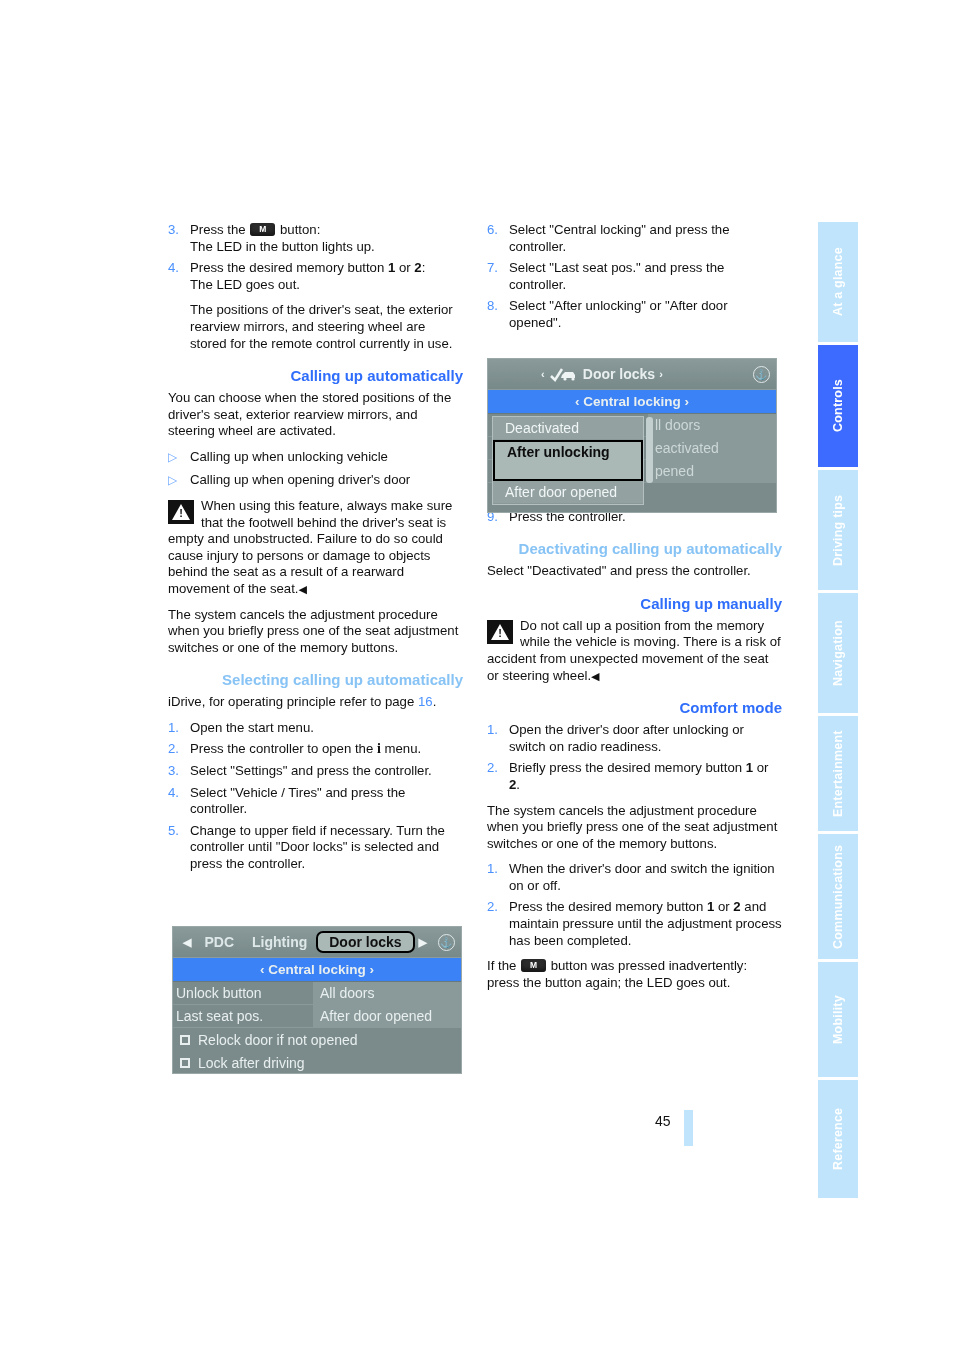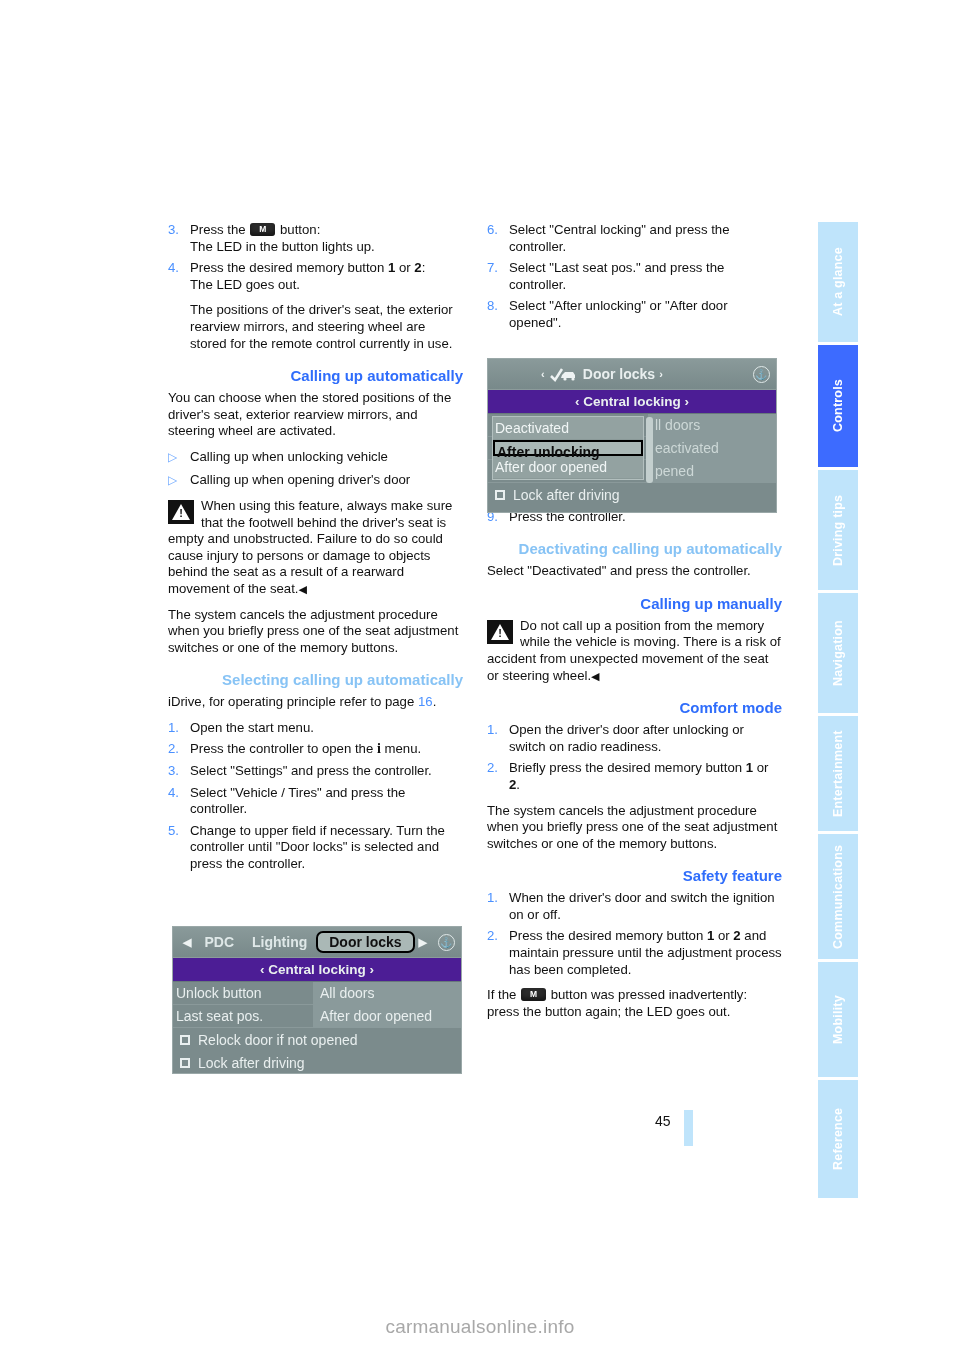--- a/index.html
+++ b/index.html
@@ -200,21 +200,21 @@
     margin-left: auto;
     width: 17px; height: 17px;
     border: 1.5px solid #dfe8e8;
     border-radius: 50%;
     font-size: 10px;
     display: flex; align-items: center; justify-content: center;
     color: #dfe8e8;
   }
   .id-subbar {
     height: 25px;
-    background: #4c1d95;
+    background: #3b82f6;
     display: flex; align-items: center; justify-content: center;
     font-size: 13.5px; font-weight: bold;
     color: #e9efef;
     border-top: 1px solid #8c9b9b;
     border-bottom: 1px solid #68797b;
   }
   .id-body { position: relative; background: #7b8b8c; height: calc(100% - 55px); }
   .id-row {
     display: flex;
     height: 23px;
@@ -240,29 +240,29 @@
   .id-popup {
     position: absolute;
     left: 4px; top: 2px;
     width: 152px;
     background: #93a2a1;
     border: 1px solid #b3c0bf;
     z-index: 5;
   }
   .id-popitem {
     height: 23px; line-height: 23px;
-    font-size: 14px; padding-left: 2px;
+    font-size: 14px; padding-left: 12px;
     color: #f1f6f6;
     border-bottom: 1px solid #8a9998;
   }
   .id-popitem.sel {
     background: #aab8b6;
     color: #0d0d0d;
     border: 2px solid #000;
-    height: 16px; line-height: 21px;
+    height: 41px; line-height: 21px;
     font-weight: bold;
   }
   .id-scroll {
     position: absolute;
     right: 2px; top: 2px;
     width: 7px; height: 66px;
     background: #c3cfce;
     border-radius: 3px;
   }
   .id-ghost { color: #cdd8d7; }
@@ -446,21 +446,20 @@
         <div class="obody">Open the driver's door after unlocking or switch on radio readiness.</div>
       </div>
       <div class="oitem">
         <div class="onum">2.</div>
         <div class="obody"><span>Briefly press the desired memory button </span><span class="b">1</span><span> or </span><span class="b">2</span><span>.</span></div>
       </div>
     </div>
 
     <p class="para">The system cancels the adjustment procedure when you briefly press one of the seat adjustment switches or one of the memory buttons.</p>
 
-    <h2 class="head">Safety feature</h2>
     <div class="olist">
       <div class="oitem">
         <div class="onum">1.</div>
         <div class="obody">When the driver's door and switch the ignition on or off.</div>
       </div>
       <div class="oitem">
         <div class="onum">2.</div>
         <div class="obody"><span>Press the desired memory button </span><span class="b">1</span><span> or </span><span class="b">2</span><span> and maintain pressure until the adjustment process has been completed.</span></div>
       </div>
     </div>
@@ -538,15 +537,14 @@
         <span class="id-box"></span>
         <span>Lock after driving</span>
       </div>
     </div>
 
   </div>
 
   <div id="pagenum">45</div>
   <div id="pagemark"></div>
 
-  <div id="watermark">carmanualsonline.info</div>
 
 </div>
 
 </body></html>

